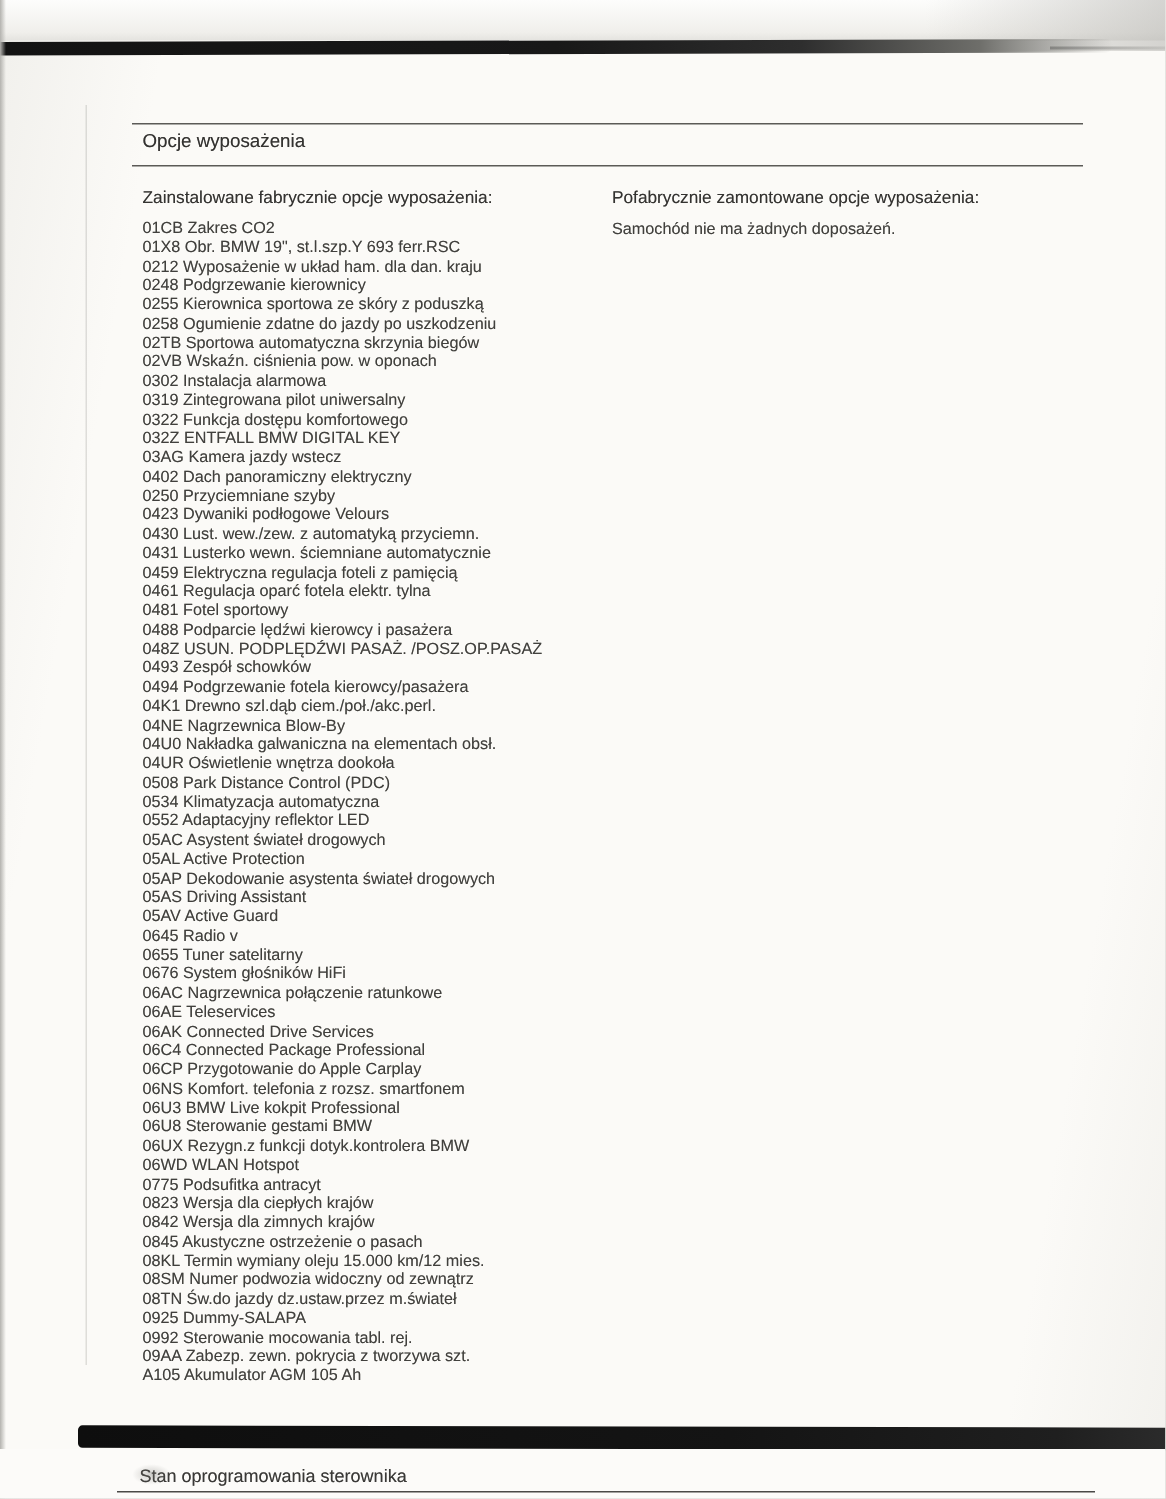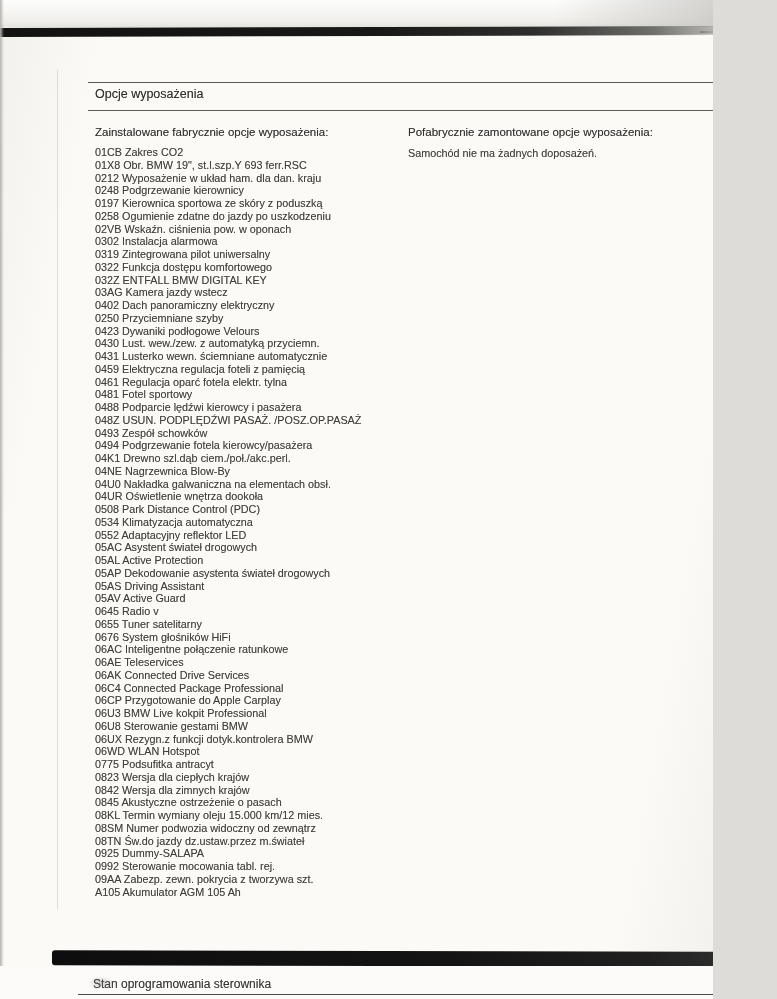--- a/index.html
+++ b/index.html
@@ -2,21 +2,21 @@
 <html><head>
 <meta charset="utf-8">
 <style>
   html, body {
     margin: 0;
     padding: 0;
     background: #dddcd8;
   }
   .scan-page {
     position: relative;
-    width: 713px;
+    width: 777px;
     height: 999px;
     overflow: hidden;
     background: linear-gradient(100deg, #f1f0ec 0%, #fbfaf7 12%, #fbfaf7 88%, #f2f1ed 100%);
     font-family: "Liberation Sans", sans-serif;
     color: #3d3c3a;
   }
   
   .top-edge {
     position: absolute; top: 0; left: 0; right: 0; height: 27px;
     background: linear-gradient(to bottom, #fdfdfc 0%, #f0efeb 80%, #e4e3df 100%);
@@ -112,22 +112,23 @@
   <div class="rule rule-header-top"></div>
   <div class="section-title">Opcje wyposażenia</div>
   <div class="rule rule-header-bottom"></div>
 
   <div class="col-header left">Zainstalowane fabrycznie opcje wyposażenia:</div>
   <div class="options-list">
       <div class="option-row">01CB Zakres CO2</div>
       <div class="option-row">01X8 Obr. BMW 19", st.l.szp.Y 693 ferr.RSC</div>
       <div class="option-row">0212 Wyposażenie w układ ham. dla dan. kraju</div>
       <div class="option-row">0248 Podgrzewanie kierownicy</div>
-      <div class="option-row">0197 Kierownica sportowa ze skóry z poduszką</div>
+      <div class="option-row">0255 Kierownica sportowa ze skóry z poduszką</div>
       <div class="option-row">0258 Ogumienie zdatne do jazdy po uszkodzeniu</div>
+      <div class="option-row">02TB Sportowa automatyczna skrzynia biegów</div>
       <div class="option-row">02VB Wskaźn. ciśnienia pow. w oponach</div>
       <div class="option-row">0302 Instalacja alarmowa</div>
       <div class="option-row">0319 Zintegrowana pilot uniwersalny</div>
       <div class="option-row">0322 Funkcja dostępu komfortowego</div>
       <div class="option-row">032Z ENTFALL BMW DIGITAL KEY</div>
       <div class="option-row">03AG Kamera jazdy wstecz</div>
       <div class="option-row">0402 Dach panoramiczny elektryczny</div>
       <div class="option-row">0250 Przyciemniane szyby</div>
       <div class="option-row">0423 Dywaniki podłogowe Velours</div>
       <div class="option-row">0430 Lust. wew./zew. z automatyką przyciemn.</div>
@@ -147,25 +148,26 @@
       <div class="option-row">0534 Klimatyzacja automatyczna</div>
       <div class="option-row">0552 Adaptacyjny reflektor LED</div>
       <div class="option-row">05AC Asystent świateł drogowych</div>
       <div class="option-row">05AL Active Protection</div>
       <div class="option-row">05AP Dekodowanie asystenta świateł drogowych</div>
       <div class="option-row">05AS Driving Assistant</div>
       <div class="option-row">05AV Active Guard</div>
       <div class="option-row">0645 Radio v</div>
       <div class="option-row">0655 Tuner satelitarny</div>
       <div class="option-row">0676 System głośników HiFi</div>
-      <div class="option-row">06AC Inteligentne połączenie ratunkowe</div>
+      <div class="option-row">06AC Nagrzewnica połączenie ratunkowe</div>
       <div class="option-row">06AE Teleservices</div>
       <div class="option-row">06AK Connected Drive Services</div>
       <div class="option-row">06C4 Connected Package Professional</div>
       <div class="option-row">06CP Przygotowanie do Apple Carplay</div>
+      <div class="option-row">06NS Komfort. telefonia z rozsz. smartfonem</div>
       <div class="option-row">06U3 BMW Live kokpit Professional</div>
       <div class="option-row">06U8 Sterowanie gestami BMW</div>
       <div class="option-row">06UX Rezygn.z funkcji dotyk.kontrolera BMW</div>
       <div class="option-row">06WD WLAN Hotspot</div>
       <div class="option-row">0775 Podsufitka antracyt</div>
       <div class="option-row">0823 Wersja dla ciepłych krajów</div>
       <div class="option-row">0842 Wersja dla zimnych krajów</div>
       <div class="option-row">0845 Akustyczne ostrzeżenie o pasach</div>
       <div class="option-row">08KL Termin wymiany oleju 15.000 km/12 mies.</div>
       <div class="option-row">08SM Numer podwozia widoczny od zewnątrz</div>

